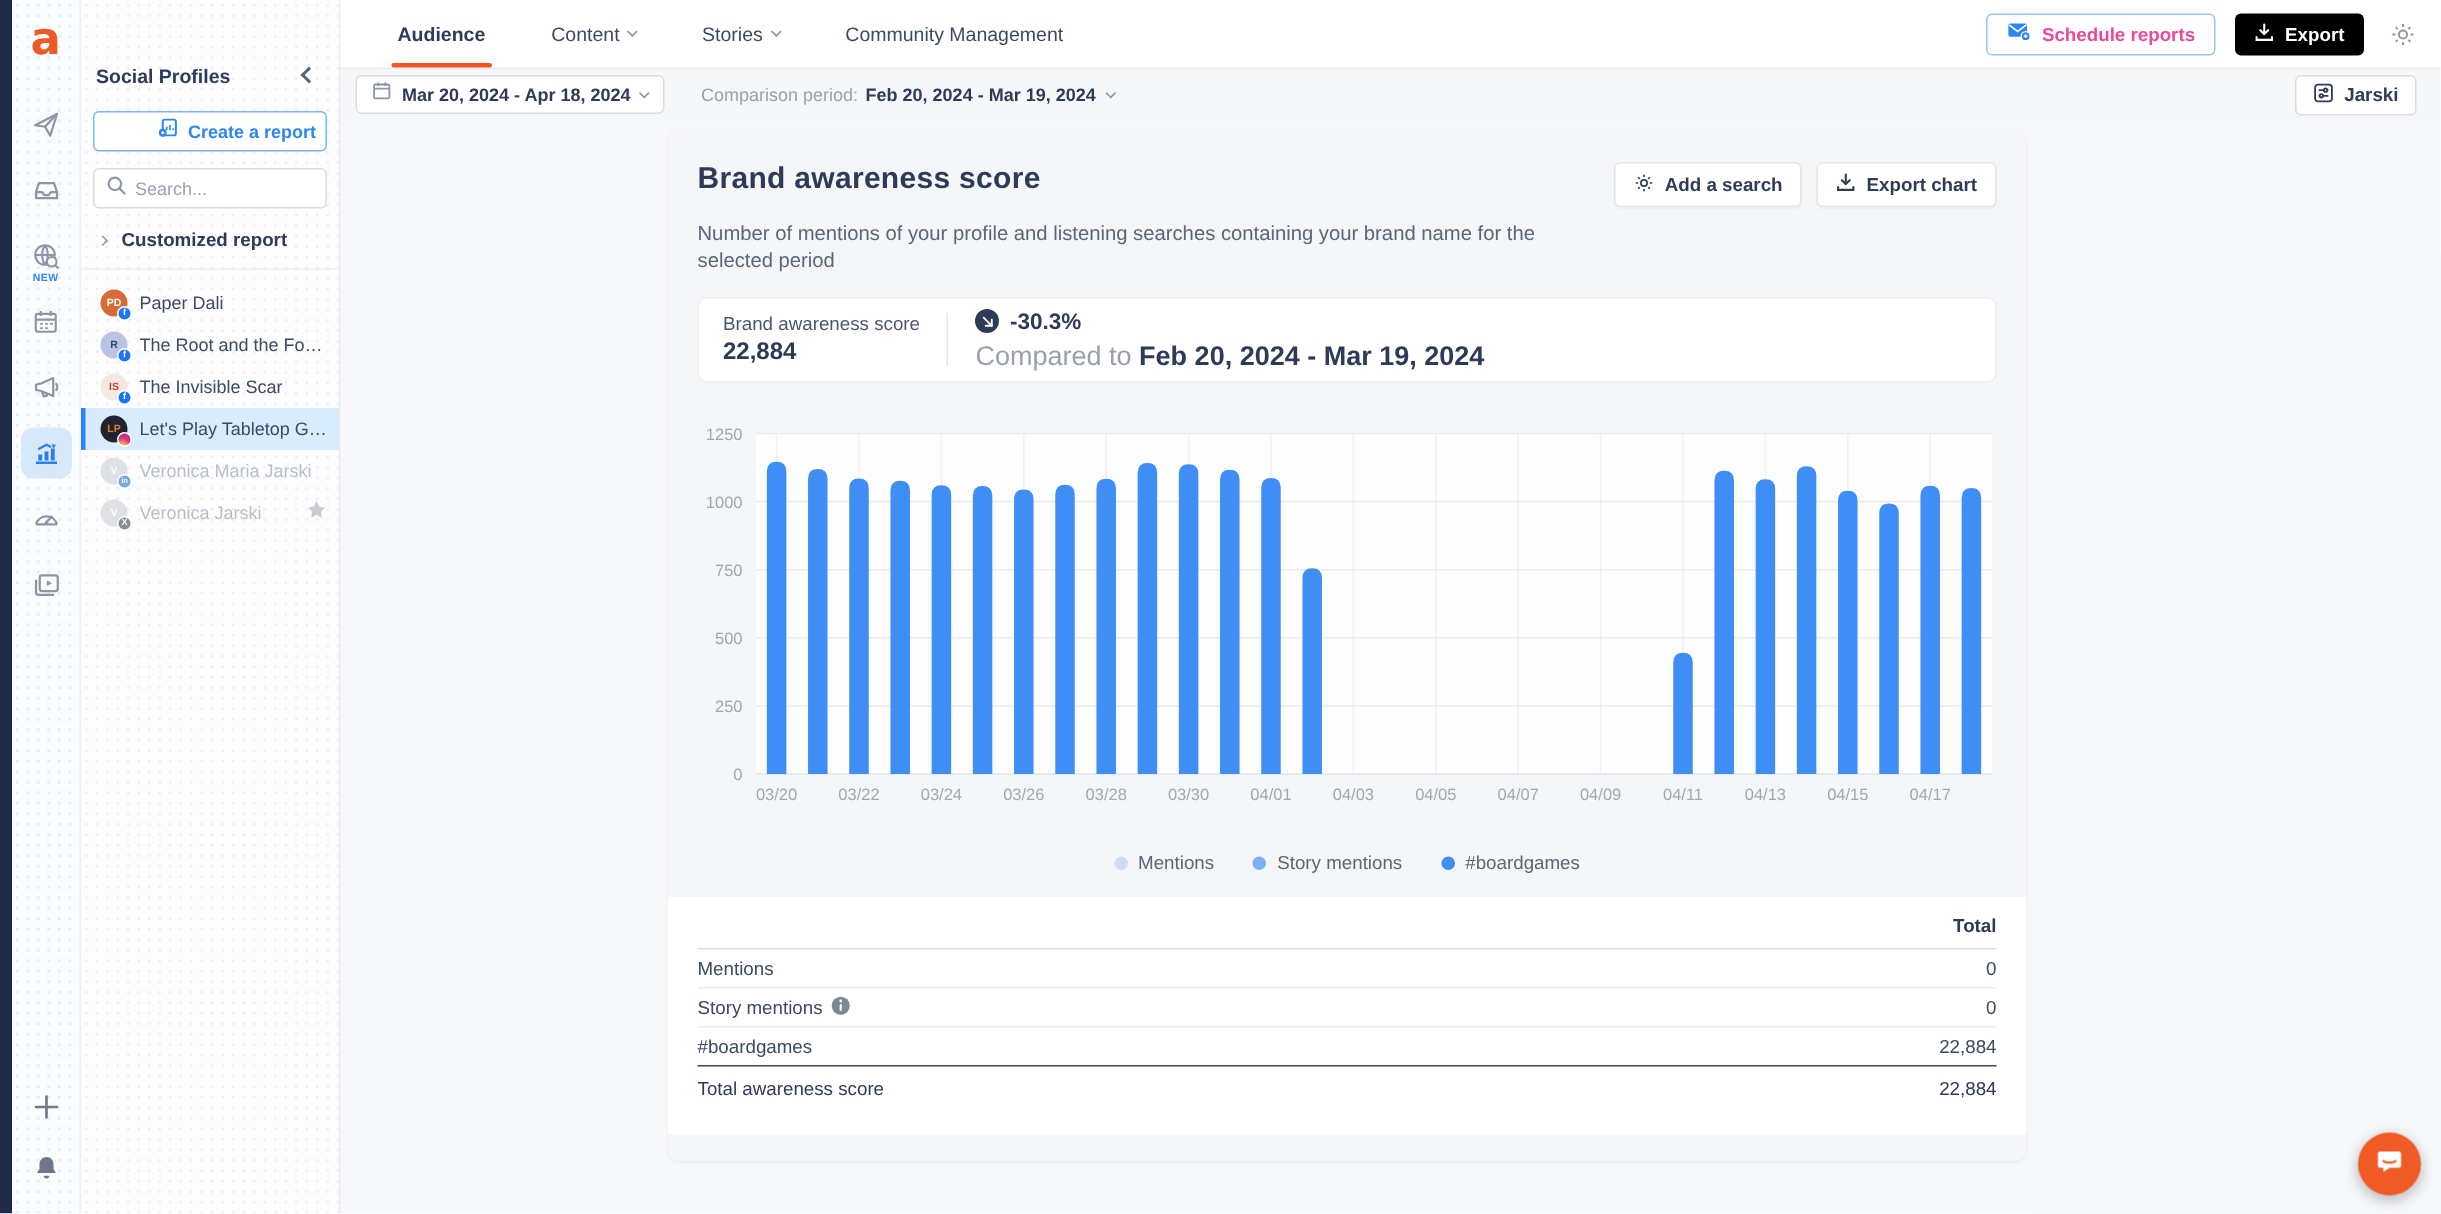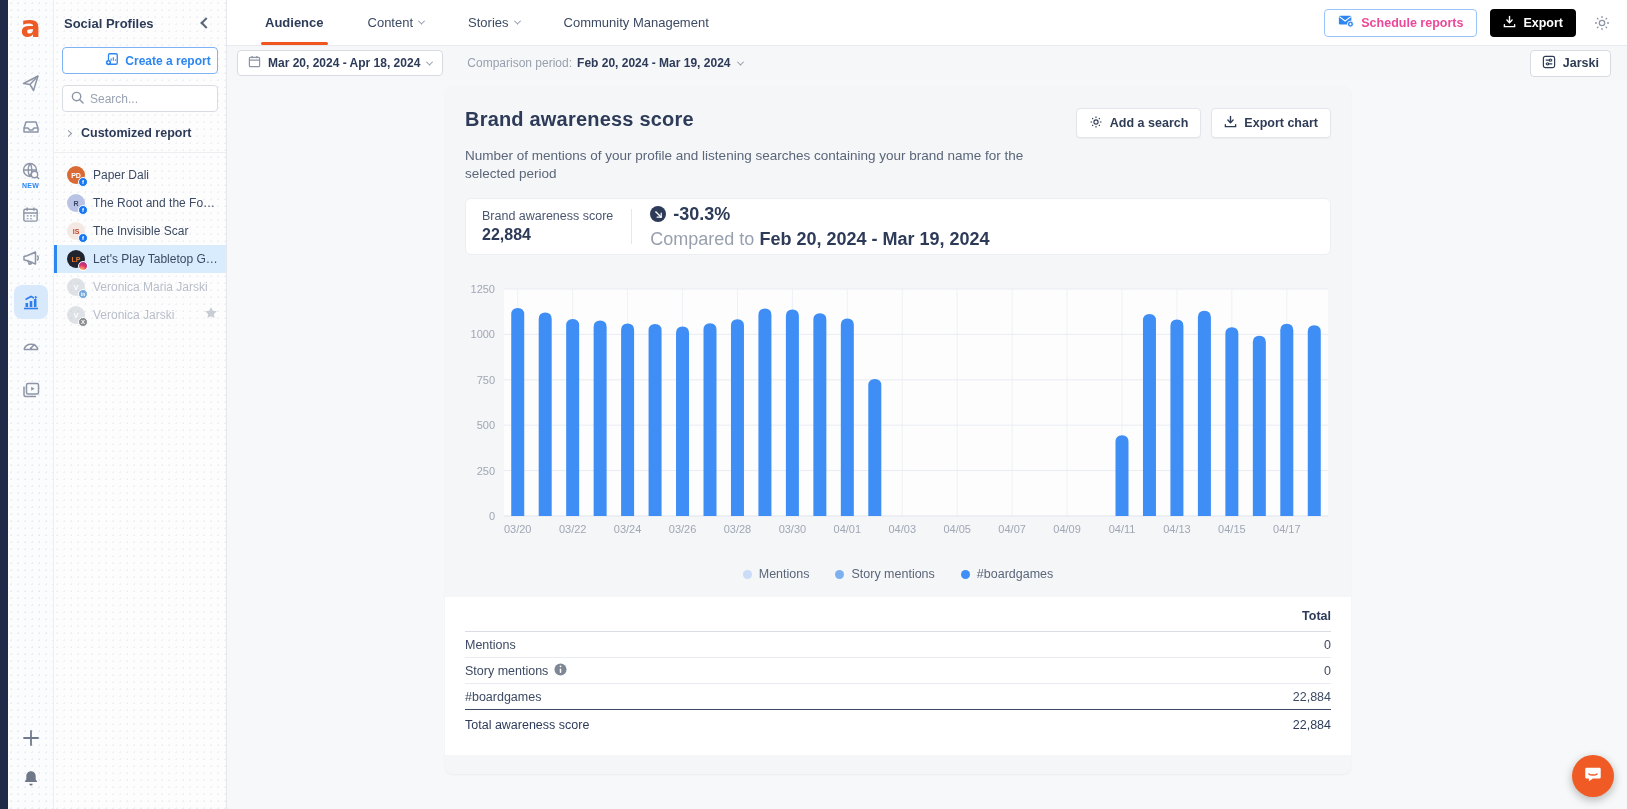--- a/index.html
+++ b/index.html
@@ -19,21 +19,21 @@
   .rail-item svg { display:block; }
   .rail-item.active { background:#d9e9fc; }
   .rail .new-label { font-size:7px; font-weight:bold; color:#2e86f0; letter-spacing:.3px; margin-top:-8px; margin-bottom:8px; }
   .rail .spacer { flex:1; }
   .rail .bottom-item { margin-bottom:14px; }
 
   
   .sidebar { width:173px; flex:0 0 173px; background:#fdfdfe;
     background-image:radial-gradient(#eef0f4 1px, transparent 1px); background-size:7px 7px;
     border-right:1px solid #e6e8ed; display:flex; flex-direction:column; }
-  .sb-head { display:flex; align-items:center; justify-content:space-between; padding:15px 12px 6px 10px; }
+  .sb-head { display:flex; align-items:center; justify-content:space-between; padding:15px 12px 6px 10px;margin-top:27px; }
   .sb-title { font-size:13px; font-weight:bold; color:#2d3b59; }
   .collapse-btn { width:16px; height:16px; display:flex; align-items:center; justify-content:center; cursor:pointer; }
   .create-report { margin:10px 8px 0 8px; height:27px; border:1px solid #7eb4f5; border-radius:4px; background:#fff;
     display:flex; align-items:center; justify-content:center; gap:6px; cursor:pointer;padding-left:36px; }
   .create-report span.lbl { color:#2e86f0; font-weight:bold; font-size:12px; }
   .search-box { margin:11px 8px 0 8px; height:27px; border:1px solid #d8dce2; border-radius:4px; background:#fff;
     display:flex; align-items:center; padding:0 8px; gap:6px; }
   .search-box input { border:none; outline:none; width:100%; font-size:12px; color:#3c4a63; background:transparent; font-family:"Liberation Sans",sans-serif; }
   .search-box input::placeholder { color:#9aa2b1; }
   .customized { display:flex; align-items:center; gap:10px; padding:14px 10px 12px 12px; cursor:pointer; border-bottom:1px solid #eceef2; }
@@ -92,21 +92,21 @@
 
   .summary { margin:15px 20px 0 20px; background:#fff; border:1px solid #eceef2; border-radius:6px;
     display:flex; align-items:center; padding:10px 16px; height:57px; }
   .sum-left { display:flex; flex-direction:column; gap:3px; min-width:130px; }
   .sum-label { font-size:12.5px; color:#4a5670; }
   .sum-value { font-size:16px; font-weight:bold; color:#2d3b59; }
   .sum-div { width:1px; align-self:stretch; background:#e4e7ec; margin:0 18px; }
   .sum-right { display:flex; flex-direction:column; gap:4px; }
   .delta-row { display:flex; align-items:center; gap:7px; }
   .delta-ico { width:16px; height:16px; border-radius:50%; background:#2d3b59; display:flex; align-items:center; justify-content:center; }
-  .delta-val { font-size:18px; font-weight:bold; color:#2d3b59; }
+  .delta-val { font-size:15px; font-weight:bold; color:#2d3b59; }
   .cmp-row { font-size:18px; color:#98a0ae; }
   .cmp-row b { color:#2d3b59; }
 
   .chart-wrap { margin-top:20px; padding:0 13px; }
   .tick { font-size:11px; fill:#a0a7b4; font-family:"Liberation Sans",sans-serif; }
   .legend { display:flex; justify-content:center; gap:26px; margin-top:10px; }
   .legend-item { display:flex; align-items:center; gap:7px; font-size:12.5px; color:#5a6679; }
   .legend-dot { width:9px; height:9px; border-radius:50%; }
 
   .table-section { background:#fff; margin-top:16px; padding:6px 20px 16px 20px; }

